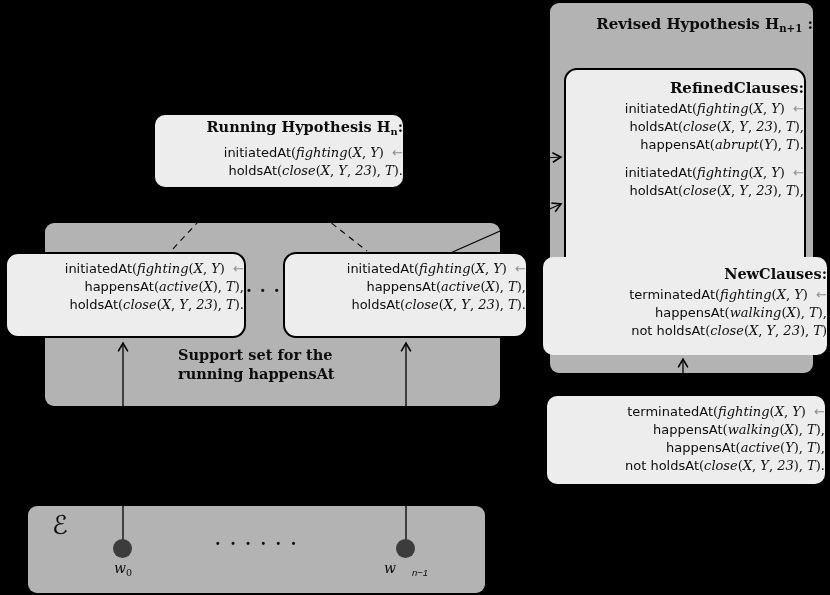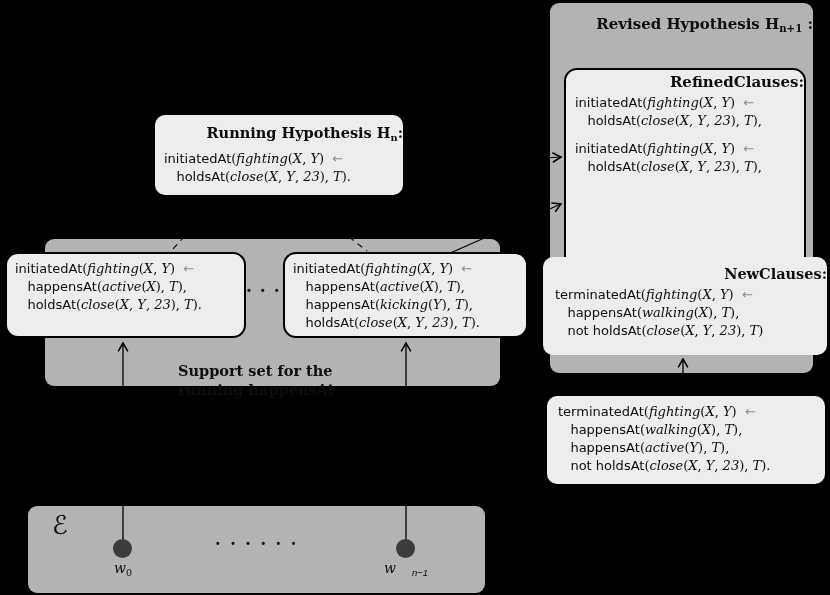--- a/index.html
+++ b/index.html
@@ -19,41 +19,41 @@
   .graybox{position:absolute;background:var(--gray_box);border-radius:9px;z-index:1;}
   .overlay{position:absolute;left:0;top:0;z-index:2;pointer-events:none;}
   .lightbox{position:absolute;background:var(--light_box);border-radius:10px;z-index:3;}
   .bordered{border:2px solid var(--border);border-radius:13px;}
   .dot{position:absolute;width:19px;height:19px;border-radius:50%;background:var(--dot);z-index:4;}
 
   
   .heading{white-space:pre;text-align:right;font-family:"DejaVu Serif",serif;
            font-weight:bold;font-size:14.5px;line-height:24px;}
   .heading.big{font-size:15px;}
-  .clauses{padding-left:9px;}
+  .clauses{padding-left:9px;text-align:right;}
   .clause{margin-top:10px;}
   .clause:first-child{margin-top:0;}
   .line{white-space:pre;font-size:13px;line-height:18px;}
   .seg-bf{font-family:"DejaVu Serif",serif;font-weight:bold;}
   .seg-sf{font-family:"DejaVu Sans",sans-serif;}
   .seg-rm{font-family:"DejaVu Serif",serif;}
   .seg-it{font-family:"DejaVu Serif",serif;font-style:italic;}
   .seg-ar{font-family:"DejaVu Sans",sans-serif;color:var(--arrow);}
   .seg-sb{font-family:"DejaVu Serif",serif;font-size:68%;vertical-align:-0.28em;}
   .seg-si{font-family:Liberation Sans, sans-serif;font-style:italic;font-size:68%;vertical-align:-0.28em;margin-left:16px;}
   .seg-sbb{font-family:"DejaVu Serif",serif;font-weight:bold;font-size:68%;vertical-align:-0.28em;}
 
   
   #revised-box{left:550px;top:3px;width:263px;height:370px;}
   #revised-title{position:absolute;left:0;top:9px;width:100%;}
-  #refined-box{left:564px;top:68px;width:242px;height:204px;box-sizing:border-box;}
+  #refined-box{left:564px;top:68px;width:242px;height:204px;padding-top:6px;box-sizing:border-box;}
   #newclauses-box{left:543px;top:257px;width:284px;height:98px;padding-top:5px;box-sizing:border-box;}
   #newclauses-box .clauses{padding-left:12px;}
-  #running-box{left:155px;top:115px;width:248px;height:80px;padding-top:6px;box-sizing:border-box;}
-  #support-box{left:45px;top:239px;width:455px;height:147px;}
+  #running-box{left:155px;top:115px;width:248px;height:72px;box-sizing:border-box;}
+  #support-box{left:45px;top:223px;width:455px;height:183px;}
   #support-label{position:absolute;left:133px;top:122px;font-weight:bold;
                  font-size:14.5px;line-height:19px;font-family:"DejaVu Serif",serif;}
   #left-clause-box{left:5px;top:252px;width:241px;height:86px;padding:6px 0 0 8px;box-sizing:border-box;}
   #right-clause-box{left:283px;top:252px;width:245px;height:86px;padding:6px 0 0 8px;box-sizing:border-box;}
   #left-clause-box .clauses,#right-clause-box .clauses{padding-left:0;}
   #support-dots{position:absolute;left:246px;top:276px;z-index:3;font-weight:bold;
                 font-size:17px;letter-spacing:1px;white-space:pre;}
   #terminated-box{left:547px;top:396px;width:278px;height:88px;padding-top:7px;box-sizing:border-box;}
   #terminated-box .clauses{padding-left:11px;}
   #timeline-box{left:28px;top:506px;width:457px;height:87px;}
@@ -104,20 +104,21 @@
     <line x1="402" y1="166" x2="561" y2="157" stroke="#000000" stroke-width="1.1" marker-end="url(#ah)"></line>
     <line x1="430" y1="262" x2="561" y2="204" stroke="#000000" stroke-width="1.1" marker-end="url(#ah)"></line>
   </svg>
 
   <div id="refined-box" class="lightbox bordered">
     <div class="heading big"><span class="seg-bf">RefinedClauses:</span></div>
     <div class="clauses">
         <div class="clause">
           <div class="line"><span class="seg-sf">initiatedAt</span><span class="seg-rm">(</span><span class="seg-it">fighting</span><span class="seg-rm">(</span><span class="seg-it">X</span><span class="seg-rm">, </span><span class="seg-it">Y</span><span class="seg-rm">)  </span><span class="seg-ar">←</span></div>
           <div class="line"><span class="seg-sf">   holdsAt</span><span class="seg-rm">(</span><span class="seg-it">close</span><span class="seg-rm">(</span><span class="seg-it">X</span><span class="seg-rm">, </span><span class="seg-it">Y</span><span class="seg-rm">, </span><span class="seg-it">23</span><span class="seg-rm">), </span><span class="seg-it">T</span><span class="seg-rm">),</span></div>
+          <div class="line"><span class="seg-sf">   happensAt</span><span class="seg-rm">(</span><span class="seg-it">abrupt</span><span class="seg-rm">(</span><span class="seg-it">Y</span><span class="seg-rm">), </span><span class="seg-it">T</span><span class="seg-rm">).</span></div>
         </div>
         <div class="clause">
           <div class="line"><span class="seg-sf">initiatedAt</span><span class="seg-rm">(</span><span class="seg-it">fighting</span><span class="seg-rm">(</span><span class="seg-it">X</span><span class="seg-rm">, </span><span class="seg-it">Y</span><span class="seg-rm">)  </span><span class="seg-ar">←</span></div>
           <div class="line"><span class="seg-sf">   holdsAt</span><span class="seg-rm">(</span><span class="seg-it">close</span><span class="seg-rm">(</span><span class="seg-it">X</span><span class="seg-rm">, </span><span class="seg-it">Y</span><span class="seg-rm">, </span><span class="seg-it">23</span><span class="seg-rm">), </span><span class="seg-it">T</span><span class="seg-rm">),</span></div>
         </div>
       </div>
   </div>
 
   <div id="newclauses-box" class="lightbox">
     <div class="heading"><span class="seg-bf">NewClauses:</span></div>
@@ -150,21 +151,20 @@
       </div>
   </div>
 
   <div id="support-dots">. . .</div>
 
   <div id="right-clause-box" class="lightbox bordered">
     <div class="clauses">
         <div class="clause">
           <div class="line"><span class="seg-sf">initiatedAt</span><span class="seg-rm">(</span><span class="seg-it">fighting</span><span class="seg-rm">(</span><span class="seg-it">X</span><span class="seg-rm">, </span><span class="seg-it">Y</span><span class="seg-rm">)  </span><span class="seg-ar">←</span></div>
           <div class="line"><span class="seg-sf">   happensAt</span><span class="seg-rm">(</span><span class="seg-it">active</span><span class="seg-rm">(</span><span class="seg-it">X</span><span class="seg-rm">), </span><span class="seg-it">T</span><span class="seg-rm">),</span></div>
-          <div class="line"><span class="seg-sf">   happensAt</span><span class="seg-rm">(</span><span class="seg-it">kicking</span><span class="seg-rm">(</span><span class="seg-it">Y</span><span class="seg-rm">), </span><span class="seg-it">T</span><span class="seg-rm">),</span></div>
           <div class="line"><span class="seg-sf">   holdsAt</span><span class="seg-rm">(</span><span class="seg-it">close</span><span class="seg-rm">(</span><span class="seg-it">X</span><span class="seg-rm">, </span><span class="seg-it">Y</span><span class="seg-rm">, </span><span class="seg-it">23</span><span class="seg-rm">), </span><span class="seg-it">T</span><span class="seg-rm">).</span></div>
         </div>
       </div>
   </div>
 
   <div id="terminated-box" class="lightbox">
     <div class="clauses">
         <div class="clause">
           <div class="line"><span class="seg-sf">terminatedAt</span><span class="seg-rm">(</span><span class="seg-it">fighting</span><span class="seg-rm">(</span><span class="seg-it">X</span><span class="seg-rm">, </span><span class="seg-it">Y</span><span class="seg-rm">)  </span><span class="seg-ar">←</span></div>
           <div class="line"><span class="seg-sf">   happensAt</span><span class="seg-rm">(</span><span class="seg-it">walking</span><span class="seg-rm">(</span><span class="seg-it">X</span><span class="seg-rm">), </span><span class="seg-it">T</span><span class="seg-rm">),</span></div>

